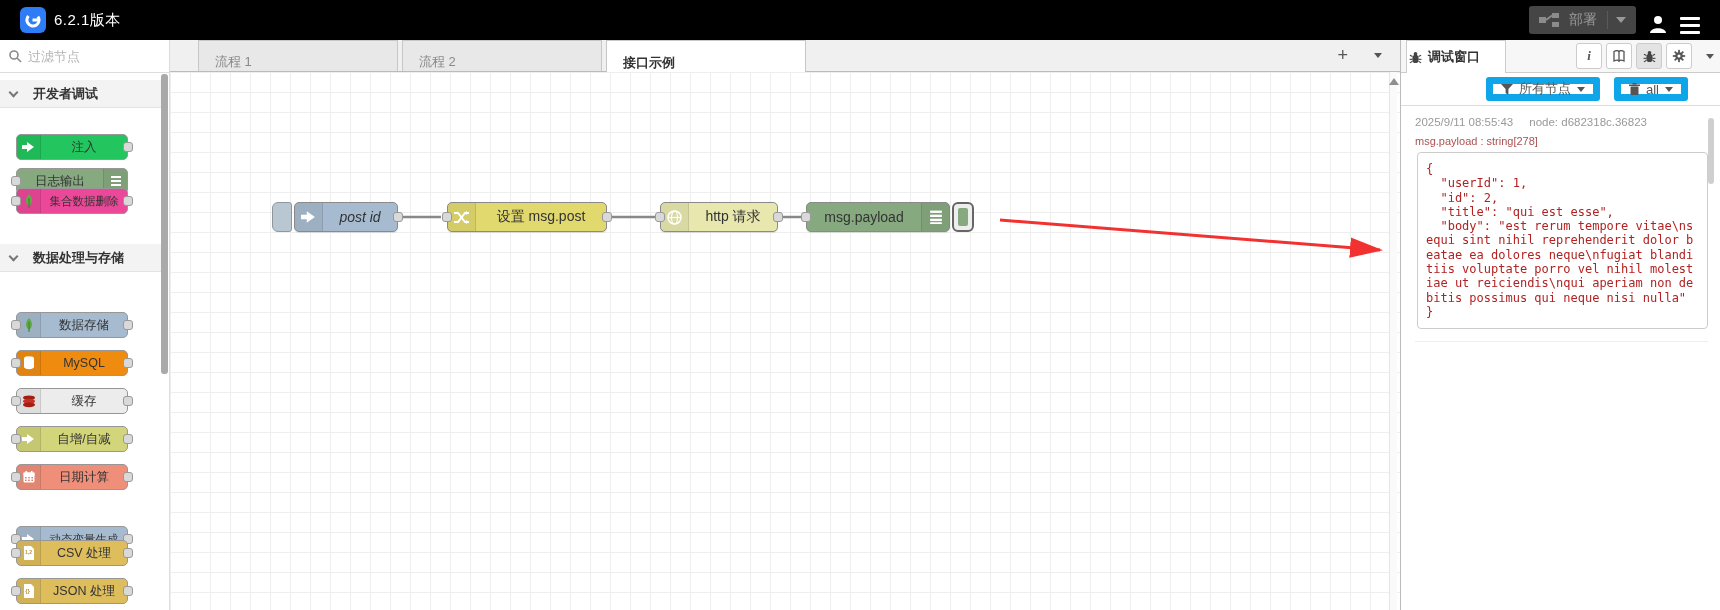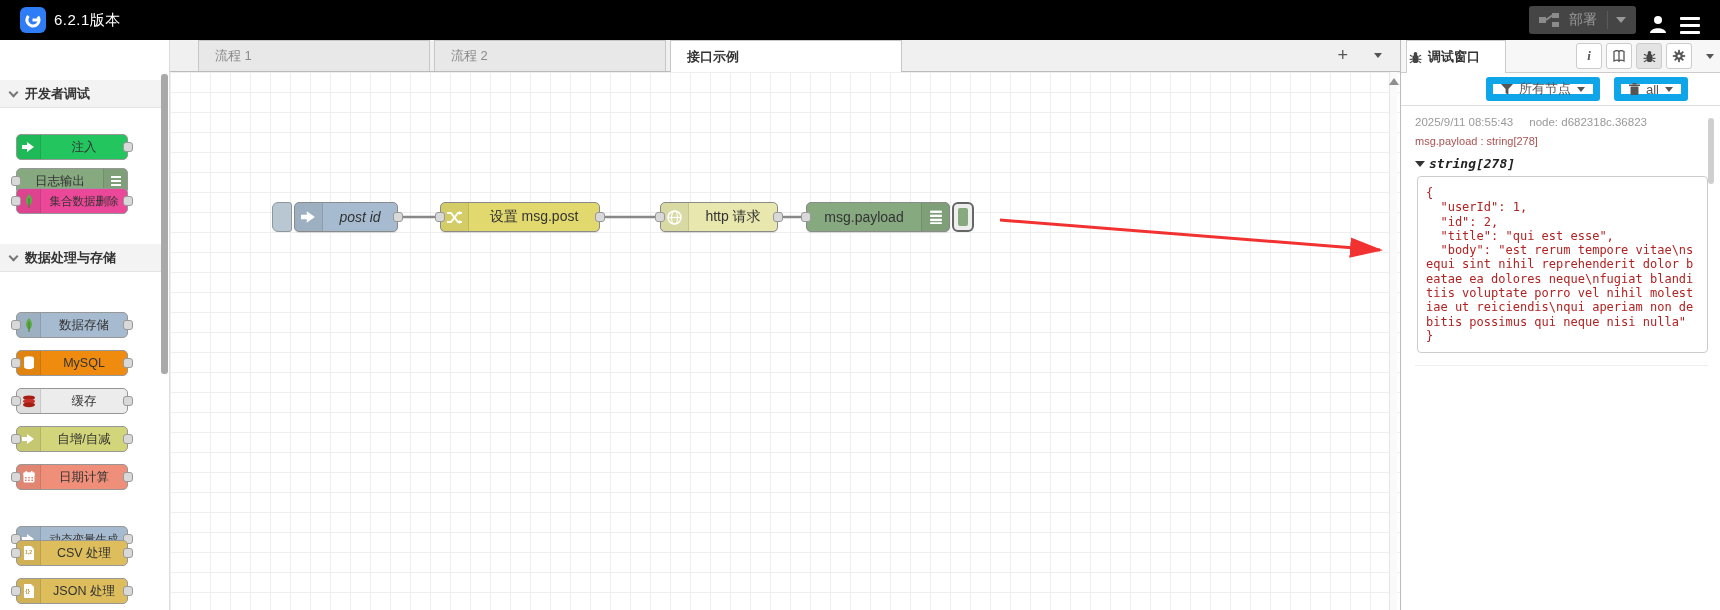--- a/index.html
+++ b/index.html
@@ -20,34 +20,34 @@
   .burger span { width:20px; height:3px; background:#fff; border-radius:1px; }
 
   
   .main { position:absolute; top:40px; left:0; width:1720px; height:570px; display:flex; }
 
   
   .palette { position:relative; width:170px; height:570px; border-right:1px solid #ddd; background:#fff; }
   .search-row { height:33px; border-bottom:1px solid #ddd; display:flex; align-items:center; padding:0 8px; gap:6px; }
   .search-row input { border:none; outline:none; font-size:13px; color:#333; width:120px; font-family:"Liberation Sans",sans-serif; }
   .search-row input::placeholder { color:#b5b5b5; }
-  .pcat { position:absolute; left:0; width:162px; height:28px; background:#f3f3f3; border-bottom:1px solid #e3e3e3; display:flex; align-items:center; gap:8px; padding:0 10px; font-size:13px; font-weight:bold; color:#333; }
+  .pcat { position:absolute; left:0; width:162px; height:28px; background:#f3f3f3; border-bottom:1px solid #e3e3e3; display:flex; align-items:center; gap:16px; padding:0 10px; font-size:13px; font-weight:bold; color:#333; }
   .chev { width:7px; height:7px; border-right:2px solid #777; border-bottom:2px solid #777; transform:rotate(45deg); margin-top:-3px; }
   .pnode { position:absolute; left:16px; width:112px; height:26px; border:1px solid #979797; border-radius:5px; display:flex; overflow:visible; cursor:move; }
   .pic { width:24px; display:flex; align-items:center; justify-content:center; background:rgba(0,0,0,.06); border-right:1px solid rgba(0,0,0,.1); border-radius:4px 0 0 4px; }
   .pic.right { order:2; border-right:none; border-left:1px solid rgba(0,0,0,.1); border-radius:0 4px 4px 0; }
   .plabel { flex:1; display:flex; align-items:center; justify-content:center; font-size:12.5px; color:#333; white-space:nowrap; }
   .pport { position:absolute; width:10px; height:10px; background:#d9d9d9; border:1px solid #999; border-radius:3px; top:7px; }
   .pport.l { left:-6px; } .pport.r { right:-6px; }
   .pscroll { position:absolute; right:1px; top:34px; width:7px; height:300px; background:#a9a9a9; border-radius:3px; }
 
   
   .workspace { position:relative; width:1230px; height:570px; }
   .tabbar { position:relative; height:32px; background:#f0f0f0; border-bottom:1px solid #bbb; display:flex; align-items:flex-end; padding-left:28px; }
-  .tab { width:232px; height:31px; margin-right:4px; background:#e8e8e8; border:1px solid #c7c7c7; border-bottom:none; display:flex; align-items:center; padding:0 16px; font-size:13px; color:#8a8a8a; cursor:pointer; }
+  .tab { width:200px; height:31px; margin-right:4px; background:#e8e8e8; border:1px solid #c7c7c7; border-bottom:none; display:flex; align-items:flex-end; padding:0 16px; font-size:13px; color:#8a8a8a; cursor:pointer; }
   .tab.active { background:#fff; color:#333; font-weight:bold; height:32px; margin-bottom:-1px; z-index:2; }
   .tab-plus { position:absolute; right:52px; top:6px; font-size:18px; color:#555; line-height:18px; cursor:pointer; }
   .tab-caret { position:absolute; right:18px; top:13px; }
   .canvas { position:absolute; top:32px; left:0; width:1230px; height:538px; background:#fff;
     background-image:linear-gradient(#eee 1px, transparent 1px), linear-gradient(90deg,#eee 1px, transparent 1px);
     background-size:20px 20px; }
   .wires { position:absolute; top:0; left:0; }
   .fnode { position:absolute; height:30px; border:1px solid #8a8a8a; border-radius:5px; display:flex; cursor:move; box-shadow:0 1px 1px rgba(0,0,0,.1); }
   .fic { width:28px; display:flex; align-items:center; justify-content:center; background:rgba(0,0,0,.06); border-right:1px solid rgba(0,0,0,.1); border-radius:4px 0 0 4px; }
   .fic.right { order:2; border-right:none; border-left:1px solid rgba(0,0,0,.1); border-radius:0 4px 4px 0; }
@@ -116,20 +116,27 @@
           <span></span>
           <span></span>
           <span></span>
         </span>
     </div>
   </div>
 
   <div class="main">
 
     <div class="palette">
+      <div class="search-row">
+        <svg width="14" height="14" viewBox="0 0 14 14">
+          <circle cx="6" cy="6" r="4" fill="none" stroke="#8a8a8a" stroke-width="1.6"></circle>
+          <path d="M9 9 L13 13" stroke="#8a8a8a" stroke-width="1.6"></path>
+        </svg>
+        <input type="text" placeholder="过滤节点" style="">
+      </div>
 
       <div class="pcat" style="top:40px">
         <span class="chev"></span>
         <span>开发者调试</span>
       </div>
 
       <div class="pnode" style="top:94px;background:#22c55e">
         <span class="pic">
           <svg width="13" height="12" viewBox="0 0 13 12">
               <path d="M0 4 h5 V1 l7 5 -7 5 V8 H0 Z" fill="#fff"></path>
@@ -308,21 +315,21 @@
         <div class="fnode" style="left:124px;top:130px;width:104px;background:#a6bbcf">
           <span class="fic">
             <svg width="15" height="14" viewBox="0 0 13 12">
                 <path d="M0 4 h5 V1 l7 5 -7 5 V8 H0 Z" fill="#fff"></path>
               </svg>
           </span>
           <span class="flabel" style="font-style:italic">post id</span>
           <span class="fport r"></span>
         </div>
 
-        <div class="fnode" style="left:270px;top:130px;width:160px;background:#e2d96e">
+        <div class="fnode" style="left:277px;top:130px;width:160px;background:#e2d96e">
           <span class="fic">
             <svg width="15" height="13" viewBox="0 0 15 13">
               <path d="M0 2 h4 l7 9 h4" stroke="#fff" stroke-width="2" fill="none"></path>
               <path d="M0 11 h4 l7 -9 h4" stroke="#fff" stroke-width="2" fill="none"></path>
               <path d="M12 0 l3 2 -3 2 Z" fill="#fff"></path>
                 <path d="M12 9 l3 2 -3 2 Z" fill="#fff"></path>
             </svg>
           </span>
           <span class="flabel">设置 msg.post</span>
           <span class="fport l"></span>
@@ -438,24 +445,20 @@
         </span>
       </div>
 
       <div class="pcontent">
         <div class="dbg-msg">
           <div class="dbg-meta">
             <span>2025/9/11 08:55:43</span>
             <span>node: d682318c.36823</span>
           </div>
           <div class="dbg-prop">msg.payload : string[278]</div>
-          <div class="dbg-type">
-            <span class="tri"></span>
-            <span>string[278]</span>
-          </div>
           <pre class="dbg-payload">{
   "userId": 1,
   "id": 2,
   "title": "qui est esse",
   "body": "est rerum tempore vitae\ns
 equi sint nihil reprehenderit dolor b
 eatae ea dolores neque\nfugiat blandi
 tiis voluptate porro vel nihil molest
 iae ut reiciendis\nqui aperiam non de
 bitis possimus qui neque nisi nulla"

